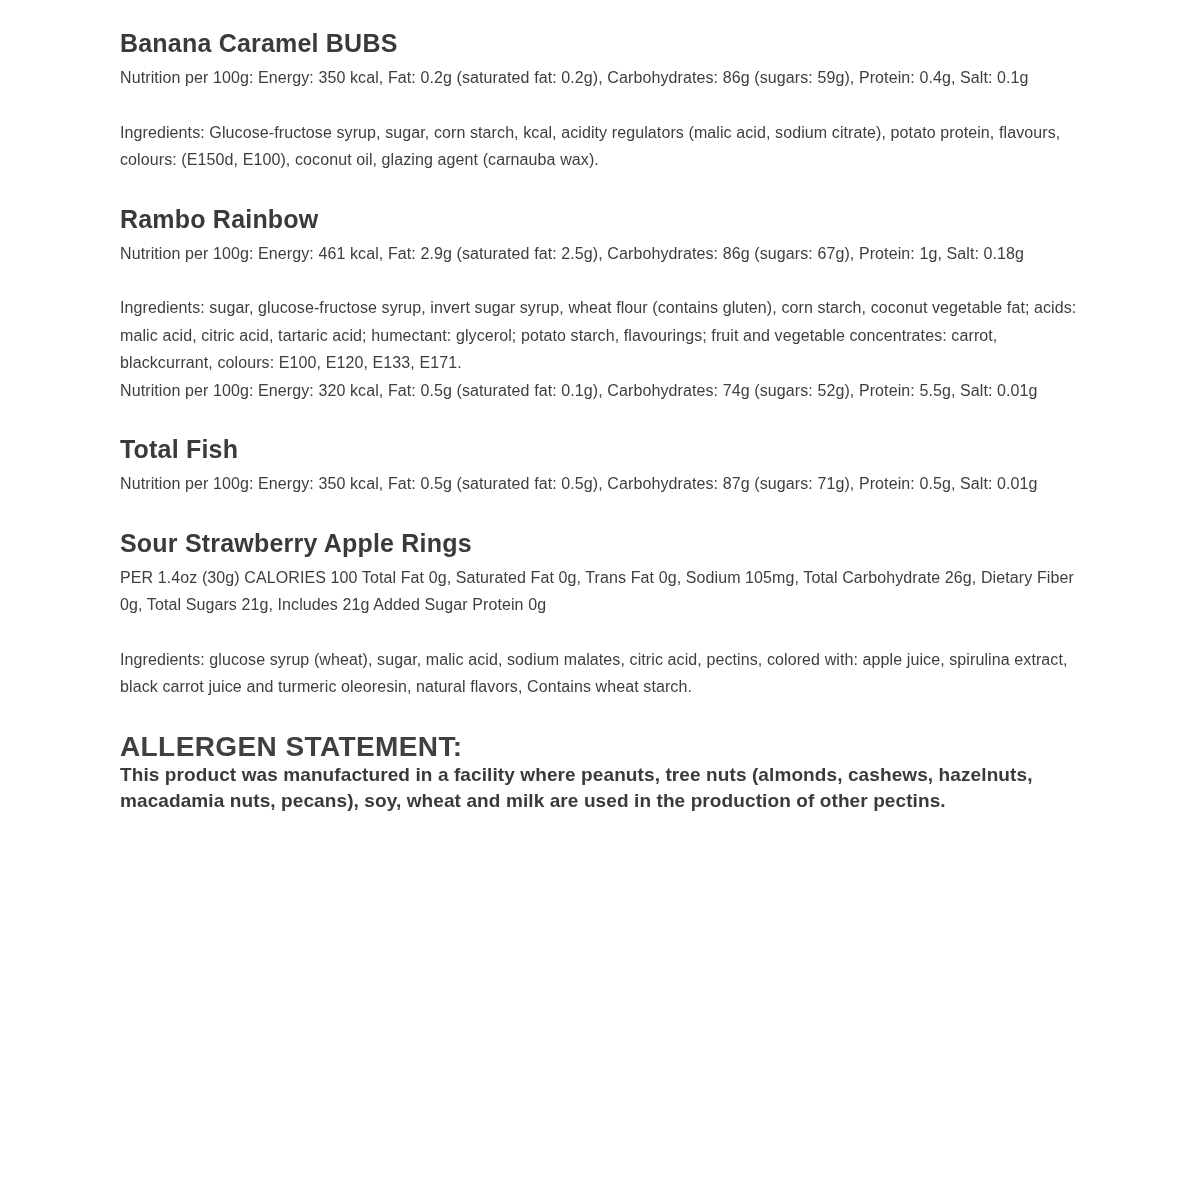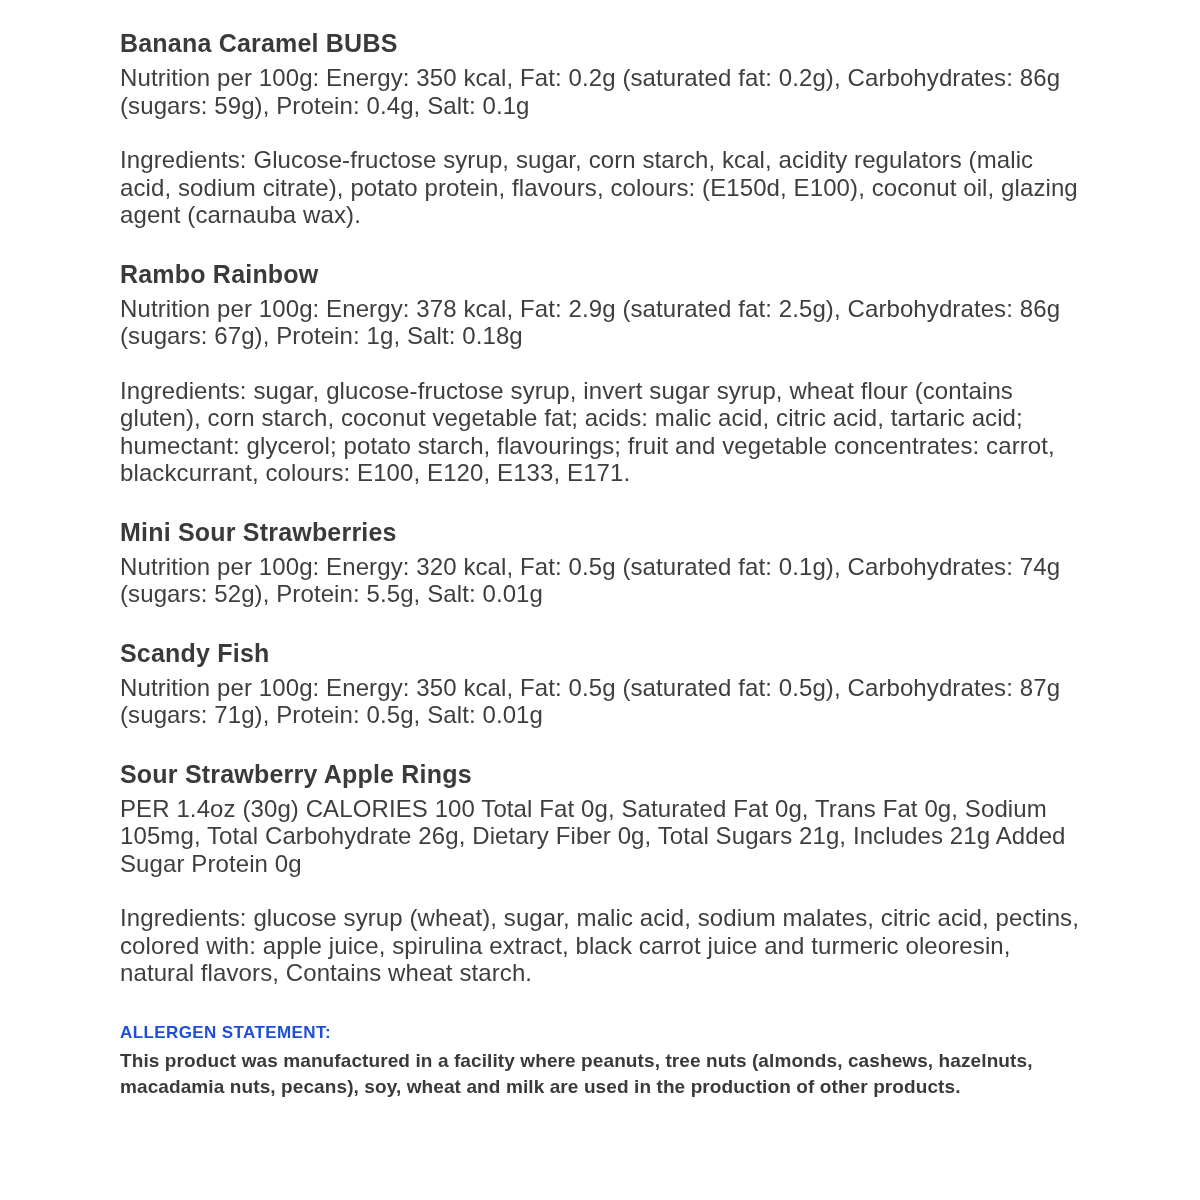--- a/index.html
+++ b/index.html
@@ -24,39 +24,39 @@
     font-weight: 700;
     letter-spacing: 0.2px;
     color: #3a3a3a;
     margin: 30px 0 6px 0;
     line-height: 30px;
   }
   section:first-of-type .product-name {
     margin-top: 0;
   }
   .body-text {
-    font-size: 24px;
+    font-size: 16px;
     line-height: 27.5px;
     letter-spacing: 0.1px;
     margin: 0;
   }
   .nutrition {
     margin-bottom: 27px;
   }
   .ingredients {
     margin-bottom: 0;
   }
   .allergen {
     margin-top: 32px;
   }
   .allergen-title {
-    font-size: 17px;
+    font-size: 28px;
     font-weight: 700;
     letter-spacing: 0.4px;
-    color: #1d4ed8;
+    color: #404040;
     margin: 0 0 2px 0;
     line-height: 27px;
   }
   .allergen-text {
     font-size: 19px;
     font-weight: 700;
     line-height: 26.5px;
     letter-spacing: 0.1px;
     margin: 0;
     color: #3a3a3a;
@@ -68,38 +68,37 @@
 <main class="doc">
 
   <section>
     <h2 class="product-name">Banana Caramel BUBS</h2>
     <p class="body-text nutrition">Nutrition per 100g: Energy: 350 kcal, Fat: 0.2g (saturated fat: 0.2g), Carbohydrates: 86g (sugars: 59g), Protein: 0.4g, Salt: 0.1g</p>
     <p class="body-text ingredients">Ingredients: Glucose-fructose syrup, sugar, corn starch, kcal, acidity regulators (malic acid, sodium citrate), potato protein, flavours, colours: (E150d, E100), coconut oil, glazing agent (carnauba wax).</p>
   </section>
 
   <section>
     <h2 class="product-name">Rambo Rainbow</h2>
-    <p class="body-text nutrition">Nutrition per 100g: Energy: 378 kcal, Fat: 2.9g (saturated fat: 2.5g), Carbohydrates: 86g (sugars: 67g), Protein: 1g, Salt: 0.18g</p>
+    <p class="body-text nutrition">Nutrition per 100g: Energy: 461 kcal, Fat: 2.9g (saturated fat: 2.5g), Carbohydrates: 86g (sugars: 67g), Protein: 1g, Salt: 0.18g</p>
     <p class="body-text ingredients">Ingredients: sugar, glucose-fructose syrup, invert sugar syrup, wheat flour (contains gluten), corn starch, coconut vegetable fat; acids: malic acid, citric acid, tartaric acid; humectant: glycerol; potato starch, flavourings; fruit and vegetable concentrates: carrot, blackcurrant, colours: E100, E120, E133, E171.</p>
   </section>
 
   <section>
-    <h2 class="product-name">Mini Sour Strawberries</h2>
     <p class="body-text nutrition">Nutrition per 100g: Energy: 320 kcal, Fat: 0.5g (saturated fat: 0.1g), Carbohydrates: 74g (sugars: 52g), Protein: 5.5g, Salt: 0.01g</p>
   </section>
 
   <section>
-    <h2 class="product-name">Scandy Fish</h2>
+    <h2 class="product-name">Total Fish</h2>
     <p class="body-text nutrition">Nutrition per 100g: Energy: 350 kcal, Fat: 0.5g (saturated fat: 0.5g), Carbohydrates: 87g (sugars: 71g), Protein: 0.5g, Salt: 0.01g</p>
   </section>
 
   <section>
     <h2 class="product-name">Sour Strawberry Apple Rings</h2>
     <p class="body-text nutrition">PER 1.4oz (30g) CALORIES 100 Total Fat 0g, Saturated Fat 0g, Trans Fat 0g, Sodium 105mg, Total Carbohydrate 26g, Dietary Fiber 0g, Total Sugars 21g, Includes 21g Added Sugar Protein 0g</p>
     <p class="body-text ingredients">Ingredients: glucose syrup (wheat), sugar, malic acid, sodium malates, citric acid, pectins, colored with: apple juice, spirulina extract, black carrot juice and turmeric oleoresin, natural flavors, Contains wheat starch.</p>
   </section>
 
   <section class="allergen">
     <h3 class="allergen-title">ALLERGEN STATEMENT:</h3>
-    <p class="allergen-text">This product was manufactured in a facility where peanuts, tree nuts (almonds, cashews, hazelnuts, macadamia nuts, pecans), soy, wheat and milk are used in the production of other products.</p>
+    <p class="allergen-text">This product was manufactured in a facility where peanuts, tree nuts (almonds, cashews, hazelnuts, macadamia nuts, pecans), soy, wheat and milk are used in the production of other pectins.</p>
   </section>
 
 </main>
 
 </body></html>

